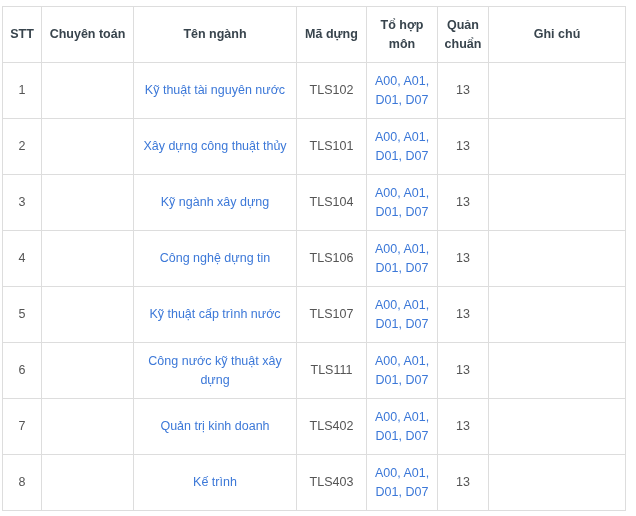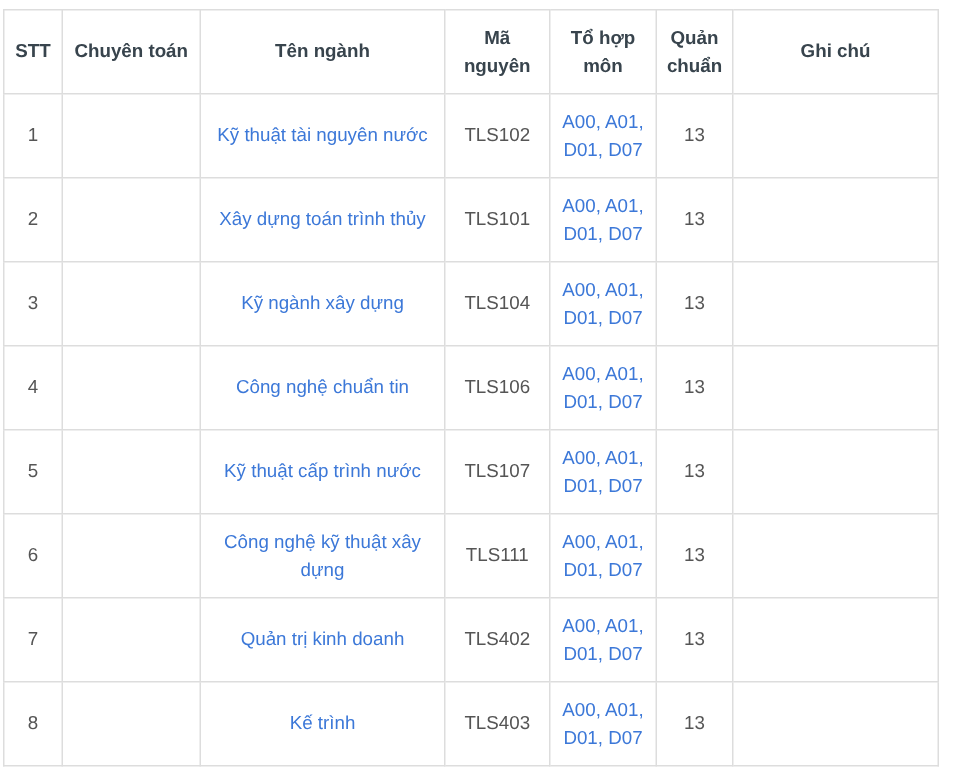--- a/index.html
+++ b/index.html
@@ -82,76 +82,76 @@
       <col class="c-ma">
       <col class="c-tohop">
       <col class="c-diem">
       <col class="c-ghichu">
     </colgroup>
     <thead>
       <tr>
         <th>STT</th>
         <th>Chuyên toán</th>
         <th>Tên ngành</th>
-        <th>Mã nguyên</th>
+        <th>Mã dựng</th>
         <th>Tổ hợp môn</th>
         <th>Quản chuẩn</th>
         <th>Ghi chú</th>
       </tr>
     </thead>
     <tbody id="table-body">
         <tr>
           <td class="cell-stt">1</td>
           <td class="cell-chuyen"></td>
           <td class="cell-name">Kỹ thuật tài nguyên nước</td>
           <td class="cell-ma">TLS102</td>
           <td class="cell-tohop">A00, A01, D01, D07</td>
           <td class="cell-diem">13</td>
           <td class="cell-ghichu"></td>
         </tr>
         <tr>
           <td class="cell-stt">2</td>
           <td class="cell-chuyen"></td>
-          <td class="cell-name">Xây dựng toán trình thủy</td>
+          <td class="cell-name">Xây dựng công thuật thủy</td>
           <td class="cell-ma">TLS101</td>
           <td class="cell-tohop">A00, A01, D01, D07</td>
           <td class="cell-diem">13</td>
           <td class="cell-ghichu"></td>
         </tr>
         <tr>
           <td class="cell-stt">3</td>
           <td class="cell-chuyen"></td>
           <td class="cell-name">Kỹ ngành xây dựng</td>
           <td class="cell-ma">TLS104</td>
           <td class="cell-tohop">A00, A01, D01, D07</td>
           <td class="cell-diem">13</td>
           <td class="cell-ghichu"></td>
         </tr>
         <tr>
           <td class="cell-stt">4</td>
           <td class="cell-chuyen"></td>
-          <td class="cell-name">Công nghệ chuẩn tin</td>
+          <td class="cell-name">Công nghệ dựng tin</td>
           <td class="cell-ma">TLS106</td>
           <td class="cell-tohop">A00, A01, D01, D07</td>
           <td class="cell-diem">13</td>
           <td class="cell-ghichu"></td>
         </tr>
         <tr>
           <td class="cell-stt">5</td>
           <td class="cell-chuyen"></td>
           <td class="cell-name">Kỹ thuật cấp trình nước</td>
           <td class="cell-ma">TLS107</td>
           <td class="cell-tohop">A00, A01, D01, D07</td>
           <td class="cell-diem">13</td>
           <td class="cell-ghichu"></td>
         </tr>
         <tr>
           <td class="cell-stt">6</td>
           <td class="cell-chuyen"></td>
-          <td class="cell-name">Công nghệ kỹ thuật xây dựng</td>
+          <td class="cell-name">Công nước kỹ thuật xây dựng</td>
           <td class="cell-ma">TLS111</td>
           <td class="cell-tohop">A00, A01, D01, D07</td>
           <td class="cell-diem">13</td>
           <td class="cell-ghichu"></td>
         </tr>
         <tr>
           <td class="cell-stt">7</td>
           <td class="cell-chuyen"></td>
           <td class="cell-name">Quản trị kinh doanh</td>
           <td class="cell-ma">TLS402</td>

